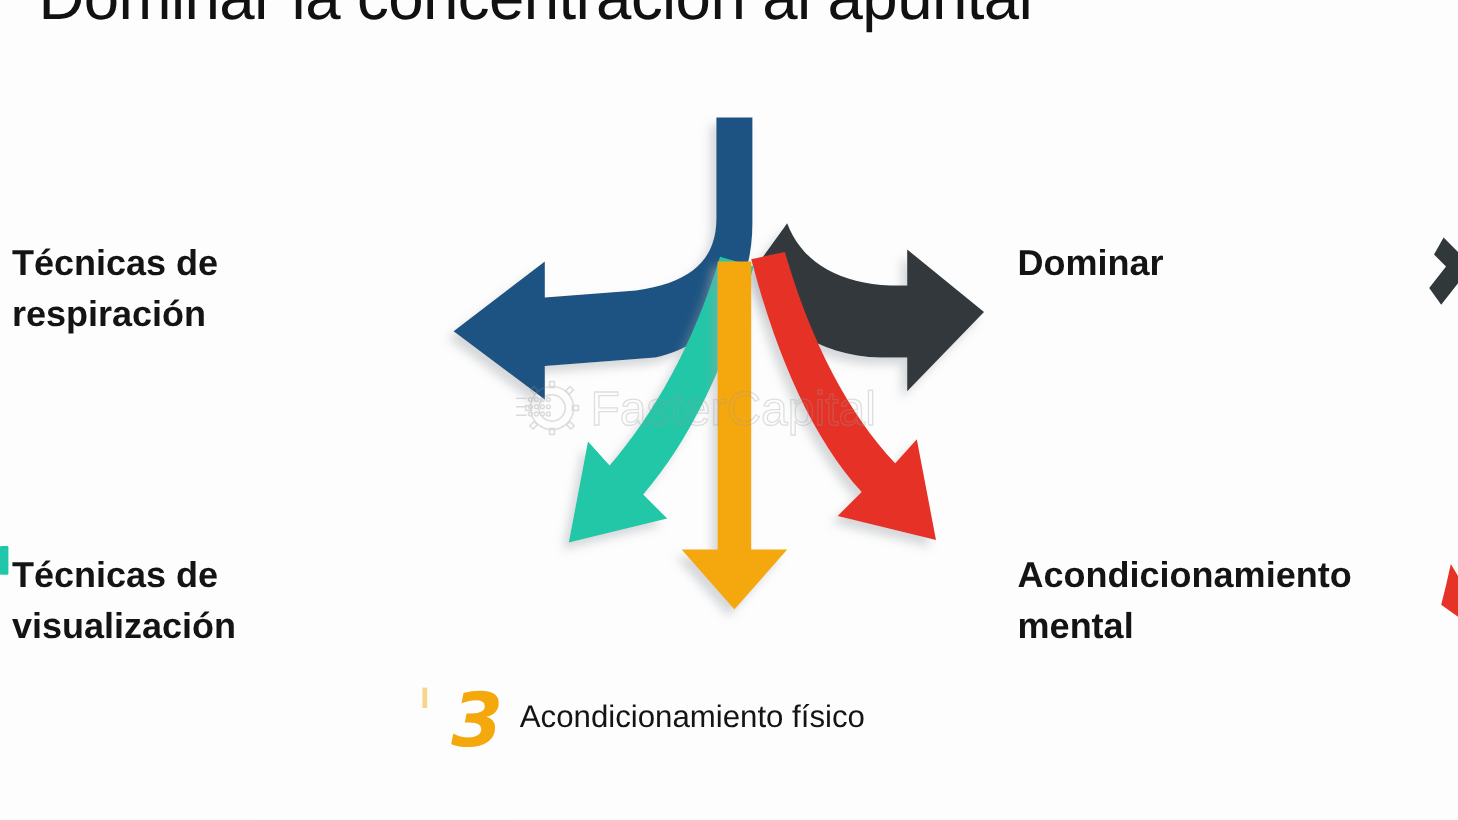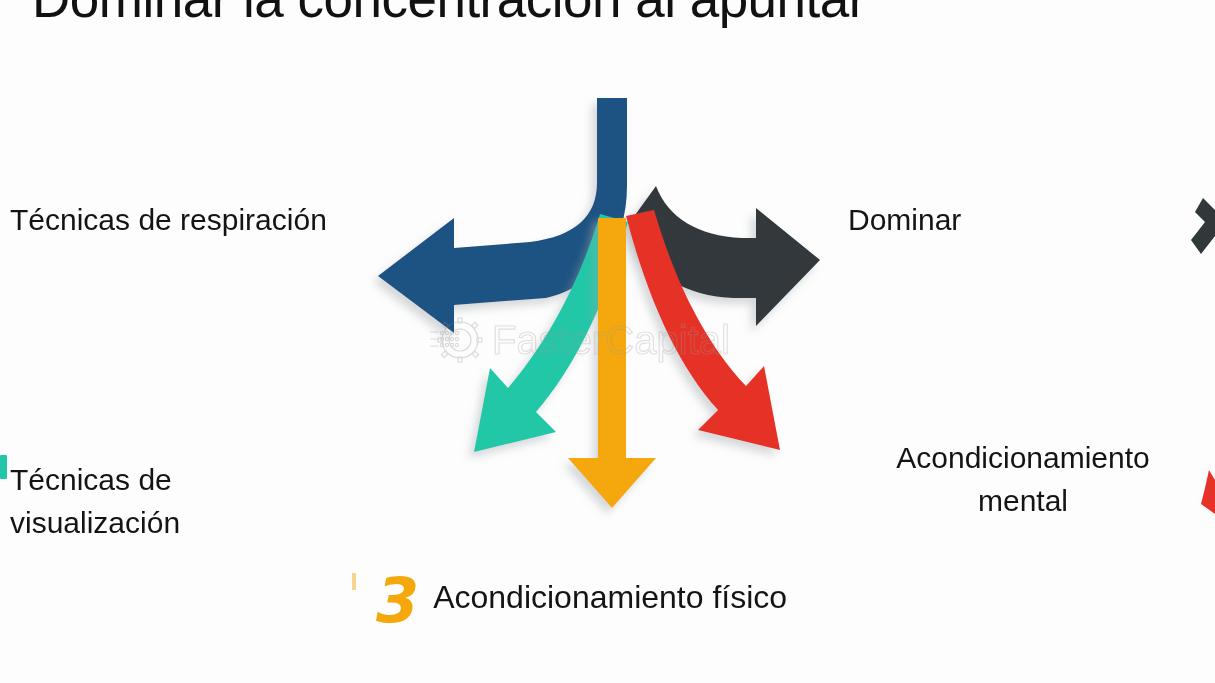--- a/index.html
+++ b/index.html
@@ -39,47 +39,47 @@
     letter-spacing: -0.5px;
     white-space: nowrap;
   }
 
   
   .label {
     position: absolute;
     font-size: 30px;
     line-height: 43px;
     color: #141414;
-    font-weight: 400;
+    font-weight: 700;
   }
 
   .label-tl { left: 10px;  top: 198px;  width: 330px; }
   .label-bl { left: 10px;  top: 458px;  width: 330px; }
   .label-tr { left: 848px; top: 198px;  width: 350px; }
-  .label-br { left: 848px; top: 436px;  width: 350px; text-align: center; }
+  .label-br { left: 848px; top: 458px;  width: 350px; }
 
   
   .label-bc {
     position: absolute;
     left: 376px;
     top: 568px;
     display: flex;
     align-items: flex-start;
     gap: 14px;
   }
   .label-bc .step-num {
     font-size: 62px;
     line-height: 66px;
     font-weight: 700;
     color: #F5A80B;
     font-style: italic;
     font-family: "DejaVu Sans", sans-serif;
   }
   .label-bc .step-text {
-    font-size: 32px;
+    font-size: 26px;
     line-height: 43px;
     color: #141414;
     padding-top: 8px;
     white-space: nowrap;
   }
 
   
   .arrow-art {
     position: absolute;
     left: 350px;

